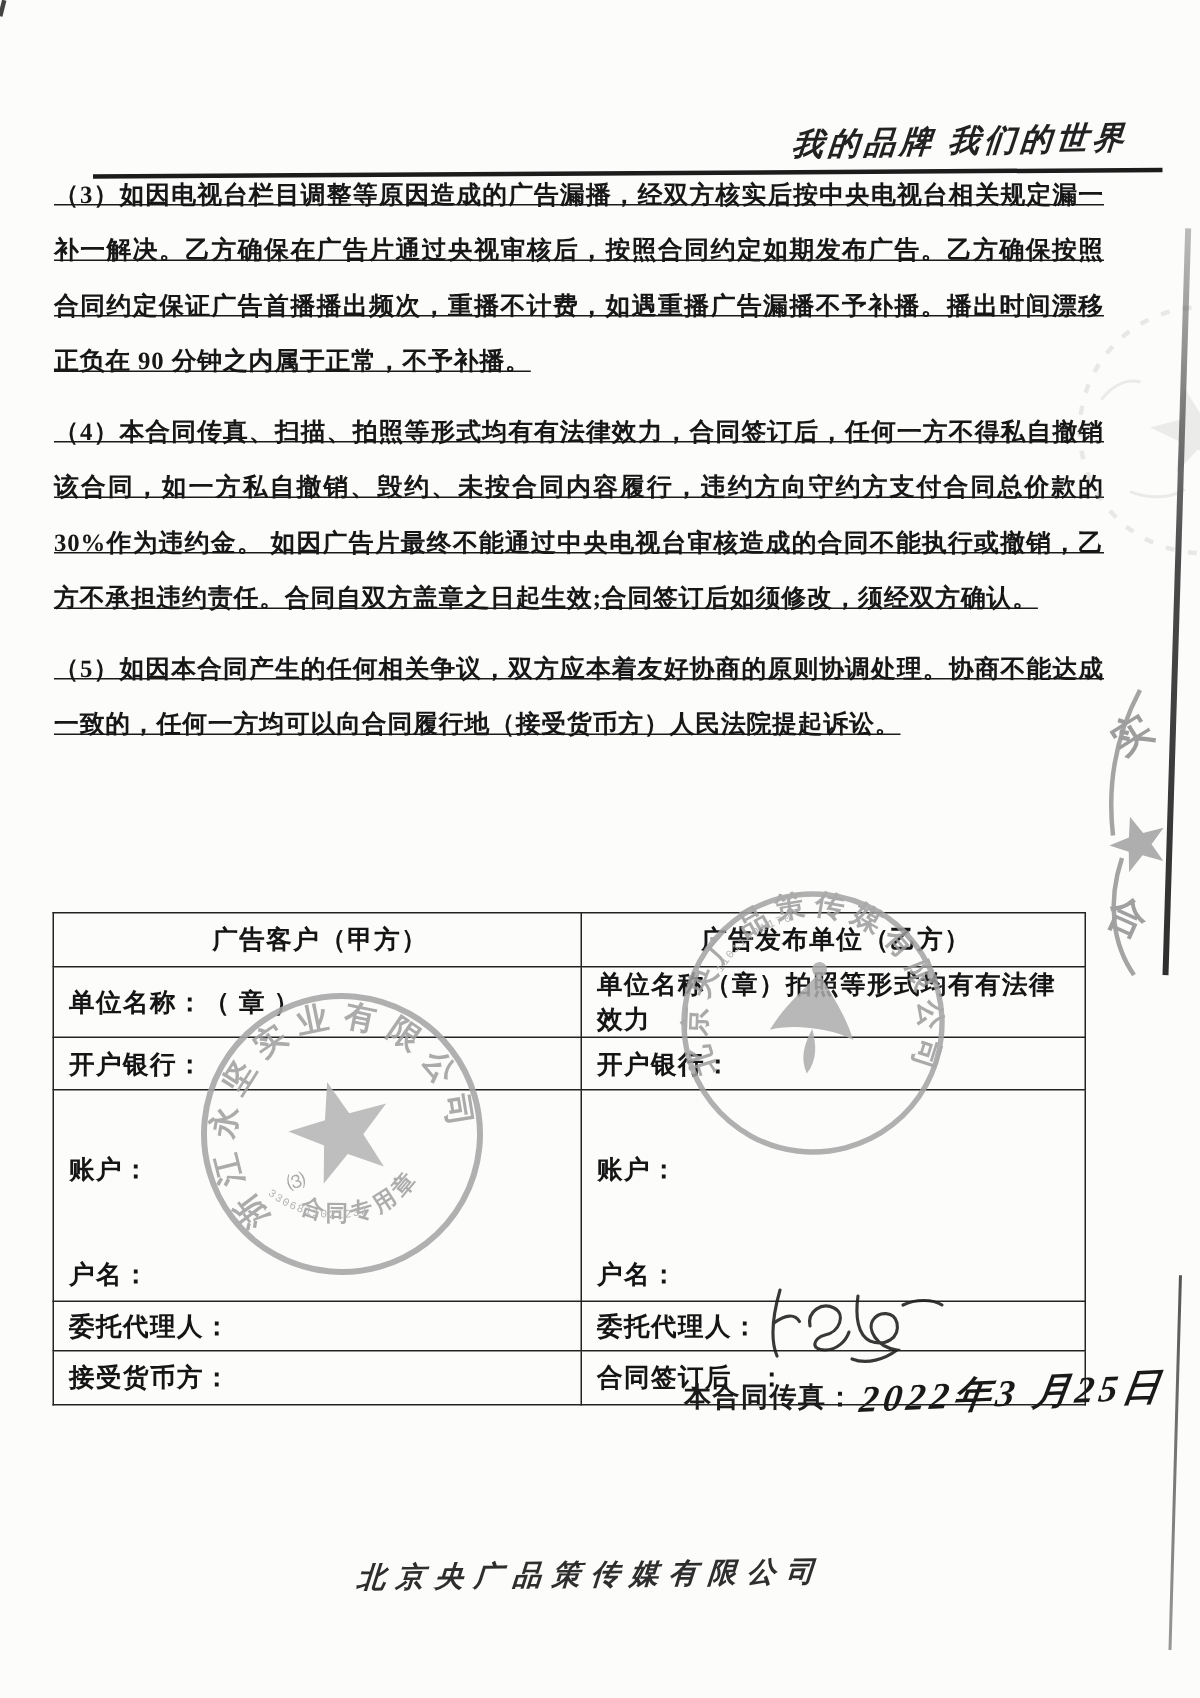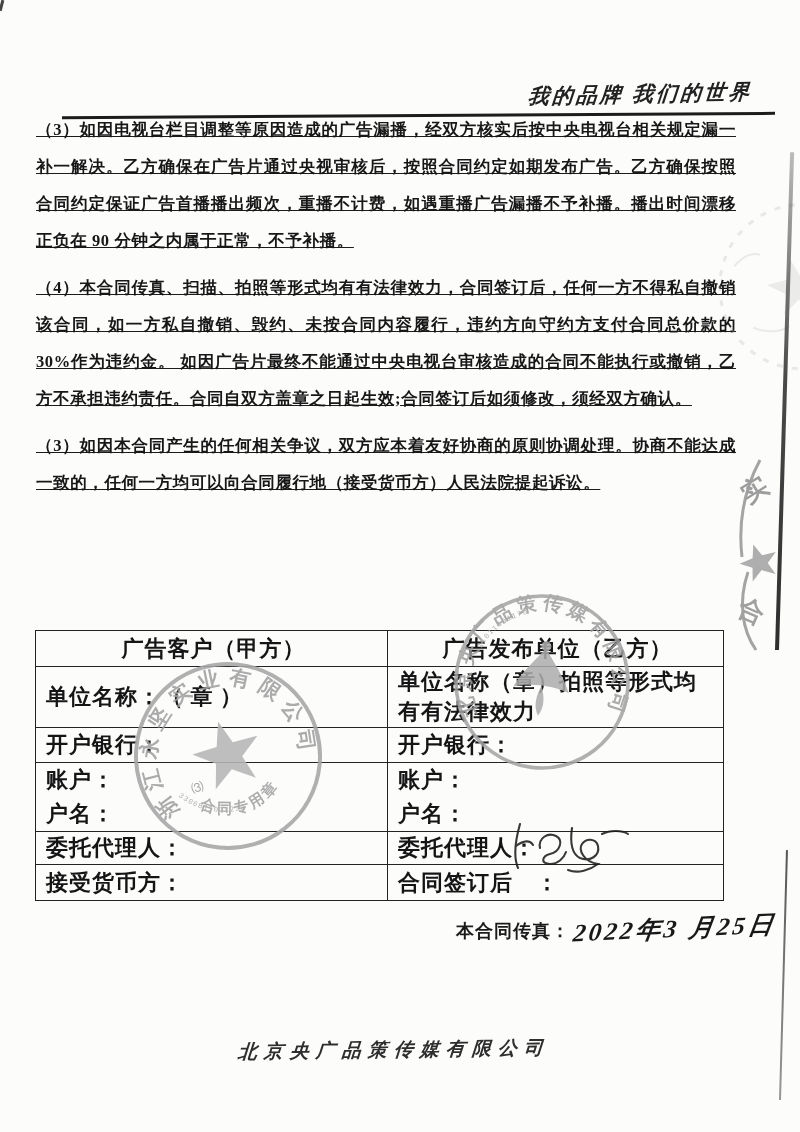--- a/index.html
+++ b/index.html
@@ -21,37 +21,37 @@
     background:#1c1c1c; transform:rotate(-0.35deg);
   }
   
   .clauses { position:absolute; left:36px; top:111px; width:700px;text-decoration:underline; }
   .clauses p {
     font-size:16.5px; line-height:37px; letter-spacing:0.6px;
     text-align:justify; margin:0 0 10px 0; font-weight:600; color:#171717;
   }
   
   table.parties {
-    position:absolute; left:35px; top:630px; width:688px;
+    position:absolute; left:35px; top:608px; width:688px;
     border-collapse:collapse; table-layout:fixed;
-    font-size:22px; font-weight:700; letter-spacing:1px; color:#151515;
+    font-size:17px; font-weight:700; letter-spacing:1px; color:#151515;
   }
   table.parties td {
     border:1.7px solid #232323; vertical-align:middle;
     padding:0 6px 0 10px; overflow:visible;
   }
   td.hdr { text-align:center; }
   tr.r-head  td { height:36px; }
   tr.r-unit  td { height:35px; }
   tr.r-bank  td { height:35px; }
   tr.r-acct  td { height:64px; }
   tr.r-agent td { height:33px; }
   tr.r-phone td { height:36px; }
   tr.r-addr  td { height:38px; }
-  td .two-line { display:block; line-height:30px; padding:2px 0; }
+  td .two-line { display:block; line-height:30px; padding:2px 0;margin-top:36px; }
   td.agent-cell { position:relative; }
   .sig-svg { position:absolute; left:118px; top:-14px; pointer-events:none; }
   
   .sign-date { position:absolute; left:456px; top:912px; white-space:nowrap; }
   .sign-date .lbl { font-size:18px; font-weight:700; letter-spacing:1px; }
   .sign-date .hand {
     display:inline-block; font-size:25px; font-weight:600; font-style:italic;
     letter-spacing:3px; transform:skewX(-10deg) rotate(-2.5deg); color:#191919;
   }
   .footer-script {
@@ -83,21 +83,21 @@
 <body>
 
 <div class="corner-tick"></div>
 
 <div class="slogan">我的品牌 我们的世界</div>
 <div class="header-rule"></div>
 
 <div class="clauses">
   <p>（3）如因电视台栏目调整等原因造成的广告漏播，经双方核实后按中央电视台相关规定漏一补一解决。乙方确保在广告片通过央视审核后，按照合同约定如期发布广告。乙方确保按照合同约定保证广告首播播出频次，重播不计费，如遇重播广告漏播不予补播。播出时间漂移正负在 90 分钟之内属于正常，不予补播。</p>
   <p>（4）本合同传真、扫描、拍照等形式均有有法律效力，合同签订后，任何一方不得私自撤销该合同，如一方私自撤销、毁约、未按合同内容履行，违约方向守约方支付合同总价款的 30%作为违约金。 如因广告片最终不能通过中央电视台审核造成的合同不能执行或撤销，乙方不承担违约责任。合同自双方盖章之日起生效;合同签订后如须修改，须经双方确认。</p>
-  <p>（3）如因本合同产生的任何相关争议，双方应本着友好协商的原则协调处理。协商不能达成一致的，任何一方均可以向合同履行地（接受货币方）人民法院提起诉讼。</p>
+  <p>（5）如因本合同产生的任何相关争议，双方应本着友好协商的原则协调处理。协商不能达成一致的，任何一方均可以向合同履行地（接受货币方）人民法院提起诉讼。</p>
 </div>
 
 <table class="parties">
   <colgroup>
       <col style="width:352px">
       <col style="width:336px">
     </colgroup>
   <tbody>
       <tr class="r-head">
     <td class="hdr">广告客户（甲方）</td>

